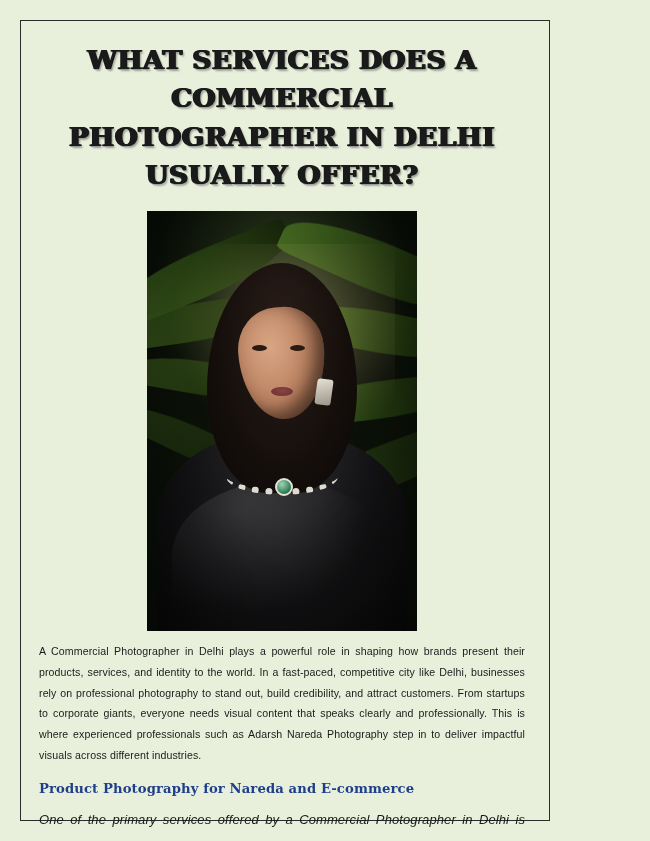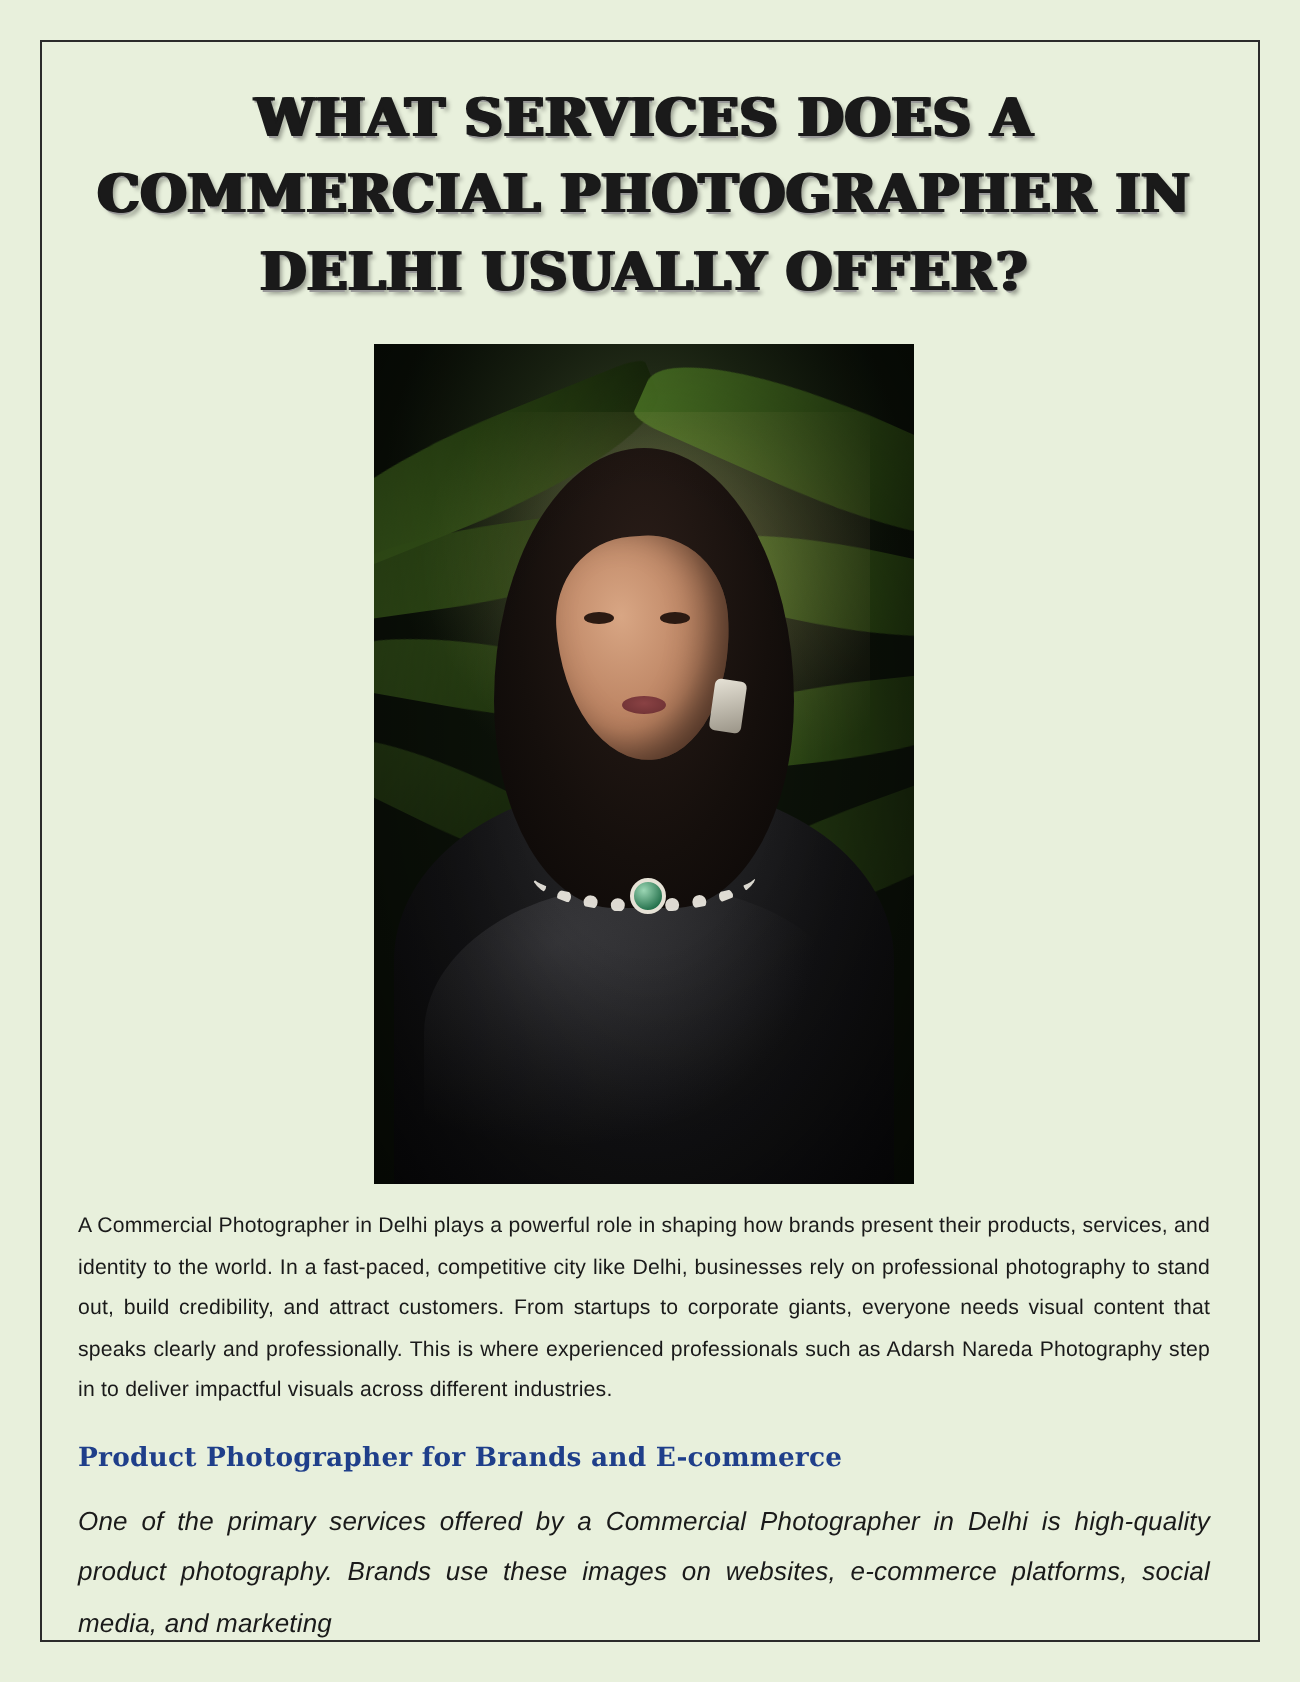--- a/index.html
+++ b/index.html
@@ -17,21 +17,21 @@
     position: relative;
     width: 650px;
     height: 841px;
     background: #e8f0dc;
     box-sizing: border-box;
   }
   .content-frame {
     position: absolute;
     left: 20px;
     top: 20px;
-    width: 610px;
+    width: 530px;
     height: 801px;
     border: 1px solid #2b2b2b;
     box-sizing: border-box;
     padding: 14px 24px 0 18px;
   }
   .doc-title {
     font-family: "DejaVu Serif", serif;
     font-weight: bold;
     font-size: 26.5px;
     line-height: 1.45;
@@ -225,17 +225,17 @@
         <div class="lips"></div>
         <div class="earring"></div>
         <div class="necklace"></div>
         <div class="pendant"></div>
         <div class="vignette"></div>
       </div>
     </div>
 
     <p class="body-text">A Commercial Photographer in Delhi plays a powerful role in shaping how brands present their products, services, and identity to the world. In a fast-paced, competitive city like Delhi, businesses rely on professional photography to stand out, build credibility, and attract customers. From startups to corporate giants, everyone needs visual content that speaks clearly and professionally. This is where experienced professionals such as Adarsh Nareda Photography step in to deliver impactful visuals across different industries.</p>
 
-    <h2 class="section-heading">Product Photographer for Brands and E-commerce</h2>
+    <h2 class="section-heading">Product Photography for Nareda and E-commerce</h2>
     <p class="section-body">One of the primary services offered by a Commercial Photographer in Delhi is high-quality product photography. Brands use these images on websites, e-commerce platforms, social media, and marketing</p>
 
   </div>
 </div>
 
 </body></html>

